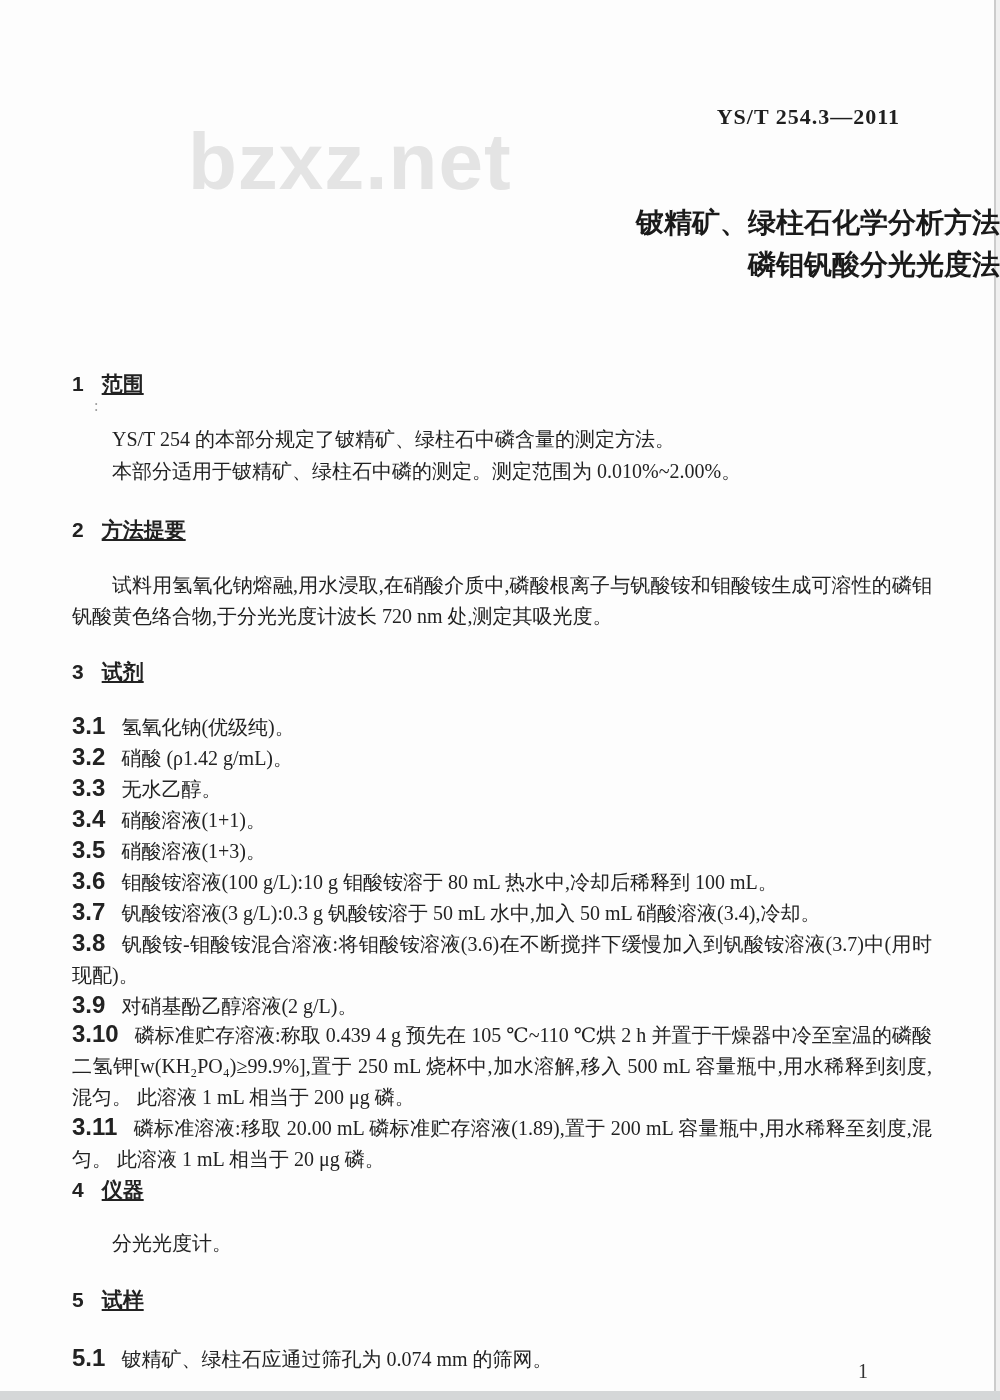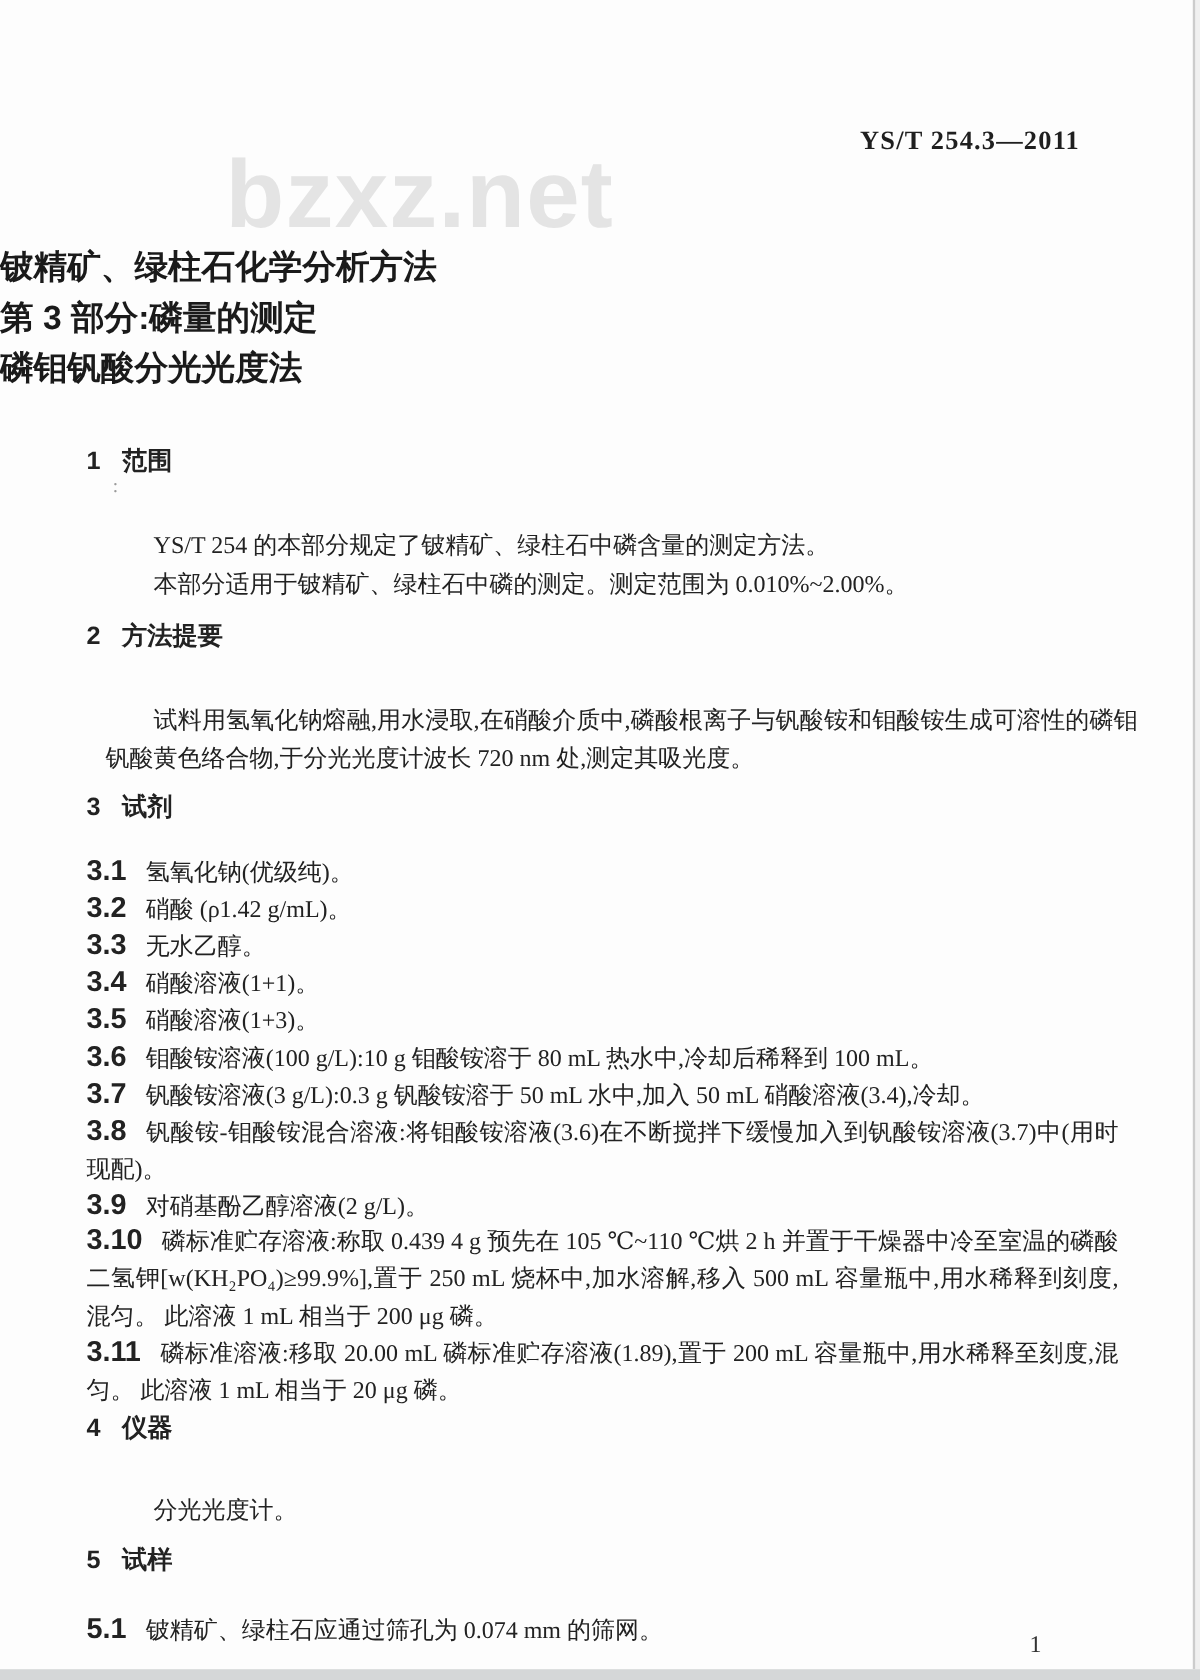--- a/index.html
+++ b/index.html
@@ -31,37 +31,37 @@
     text-align:center;
   }
   .watermark {
     position:absolute; left:188px; top:116px;
     font-family:"Liberation Sans","DejaVu Sans",sans-serif;
     font-weight:bold; font-size:80px; letter-spacing:1px;
     color:#e4e4e4; z-index:0; user-select:none;
   }
   .title-block {
     position:absolute; top:202px; left:0; width:1000px;
-    text-align:left; z-index:1;
+    text-align:right; z-index:1;
     font-family:"Liberation Sans","DejaVu Sans",sans-serif;
     font-weight:bold; font-size:28px; color:#1a1a1a;
   }
   .title-block .title-line { height:42px; line-height:42px; }
   .content {
     position:absolute; left:72px; top:0; width:860px; z-index:1;
     font-size:20px; color:#222;
   }
   .sec-heading {
     position:absolute; left:0;
     font-family:"Liberation Sans","DejaVu Sans",sans-serif;
-    font-weight:bold; font-size:21px; white-space:nowrap;
+    font-weight:bold; font-size:21px; white-space:nowrap;text-decoration:underline;
   }
   .sec-heading .sec-num { display:inline-block; margin-right:18px; }
   .para {
-    position:absolute; left:0; width:860px; margin:16px;
+    position:absolute; left:0; width:860px; margin:0;
     line-height:31px; text-indent:2em; text-align:justify;
   }
   .item {
     position:absolute; left:0; width:860px; margin:0;
     line-height:31px; text-align:justify;
   }
   .item-num {
     font-weight:bold; padding-right:16px;
     font-family:"Liberation Sans","DejaVu Sans",sans-serif;
     font-size:24px;
@@ -79,21 +79,20 @@
 <body>
 
 <div class="page">
 
   <div class="watermark">bzxz.net</div>
 
   <div class="header-code">YS/T 254.3—2011</div>
 
   <div class="title-block">
     <div class="title-line">铍精矿、绿柱石化学分析方法</div>
-    <div class="title-line">第 3 部分:磷量的测定</div>
     <div class="title-line">磷钼钒酸分光光度法</div>
   </div>
 
   <div class="content">
 
     <div class="sec-heading" style="top:370px">
       <span class="sec-num">1</span><span>范围</span>
     </div>
     <span class="scan-artifact" style="left:22px; top:398px;">:</span>
     <p class="para" style="top:424px">YS/T 254 的本部分规定了铍精矿、绿柱石中磷含量的测定方法。</p>

